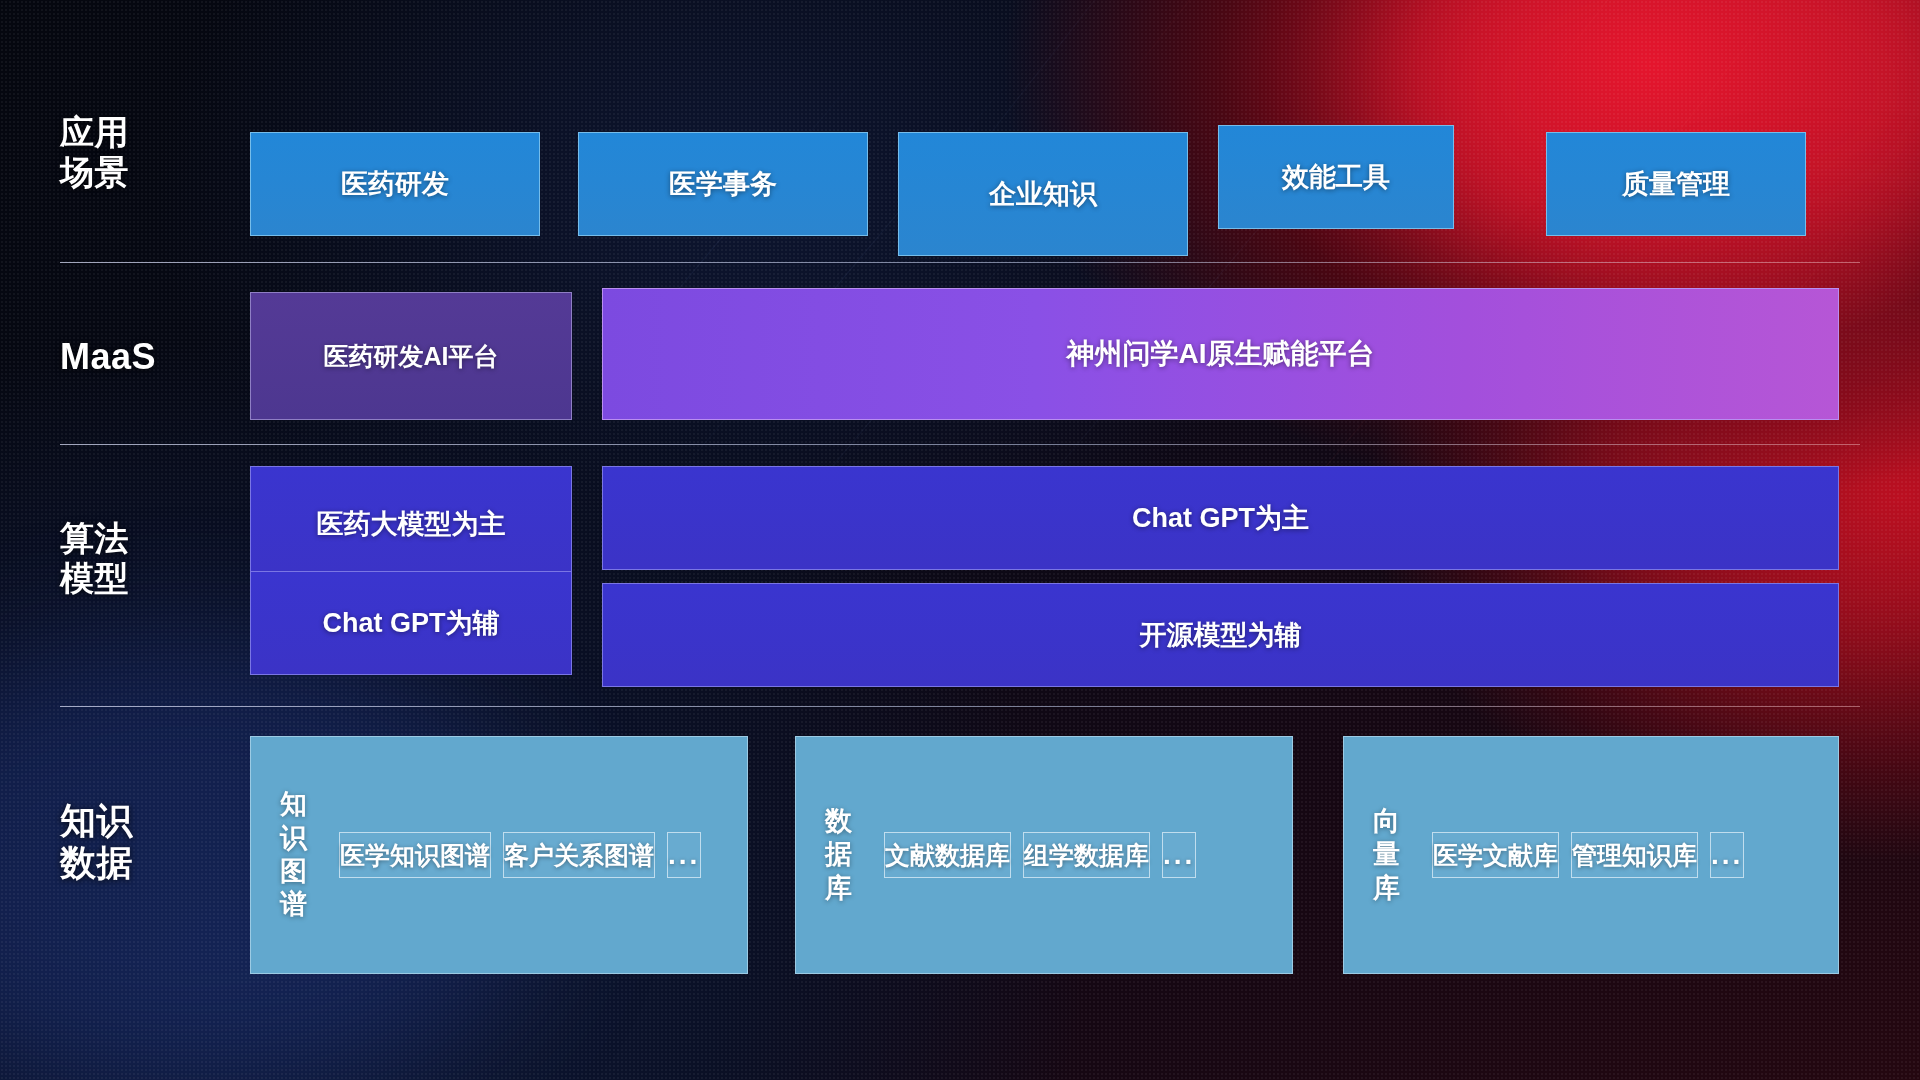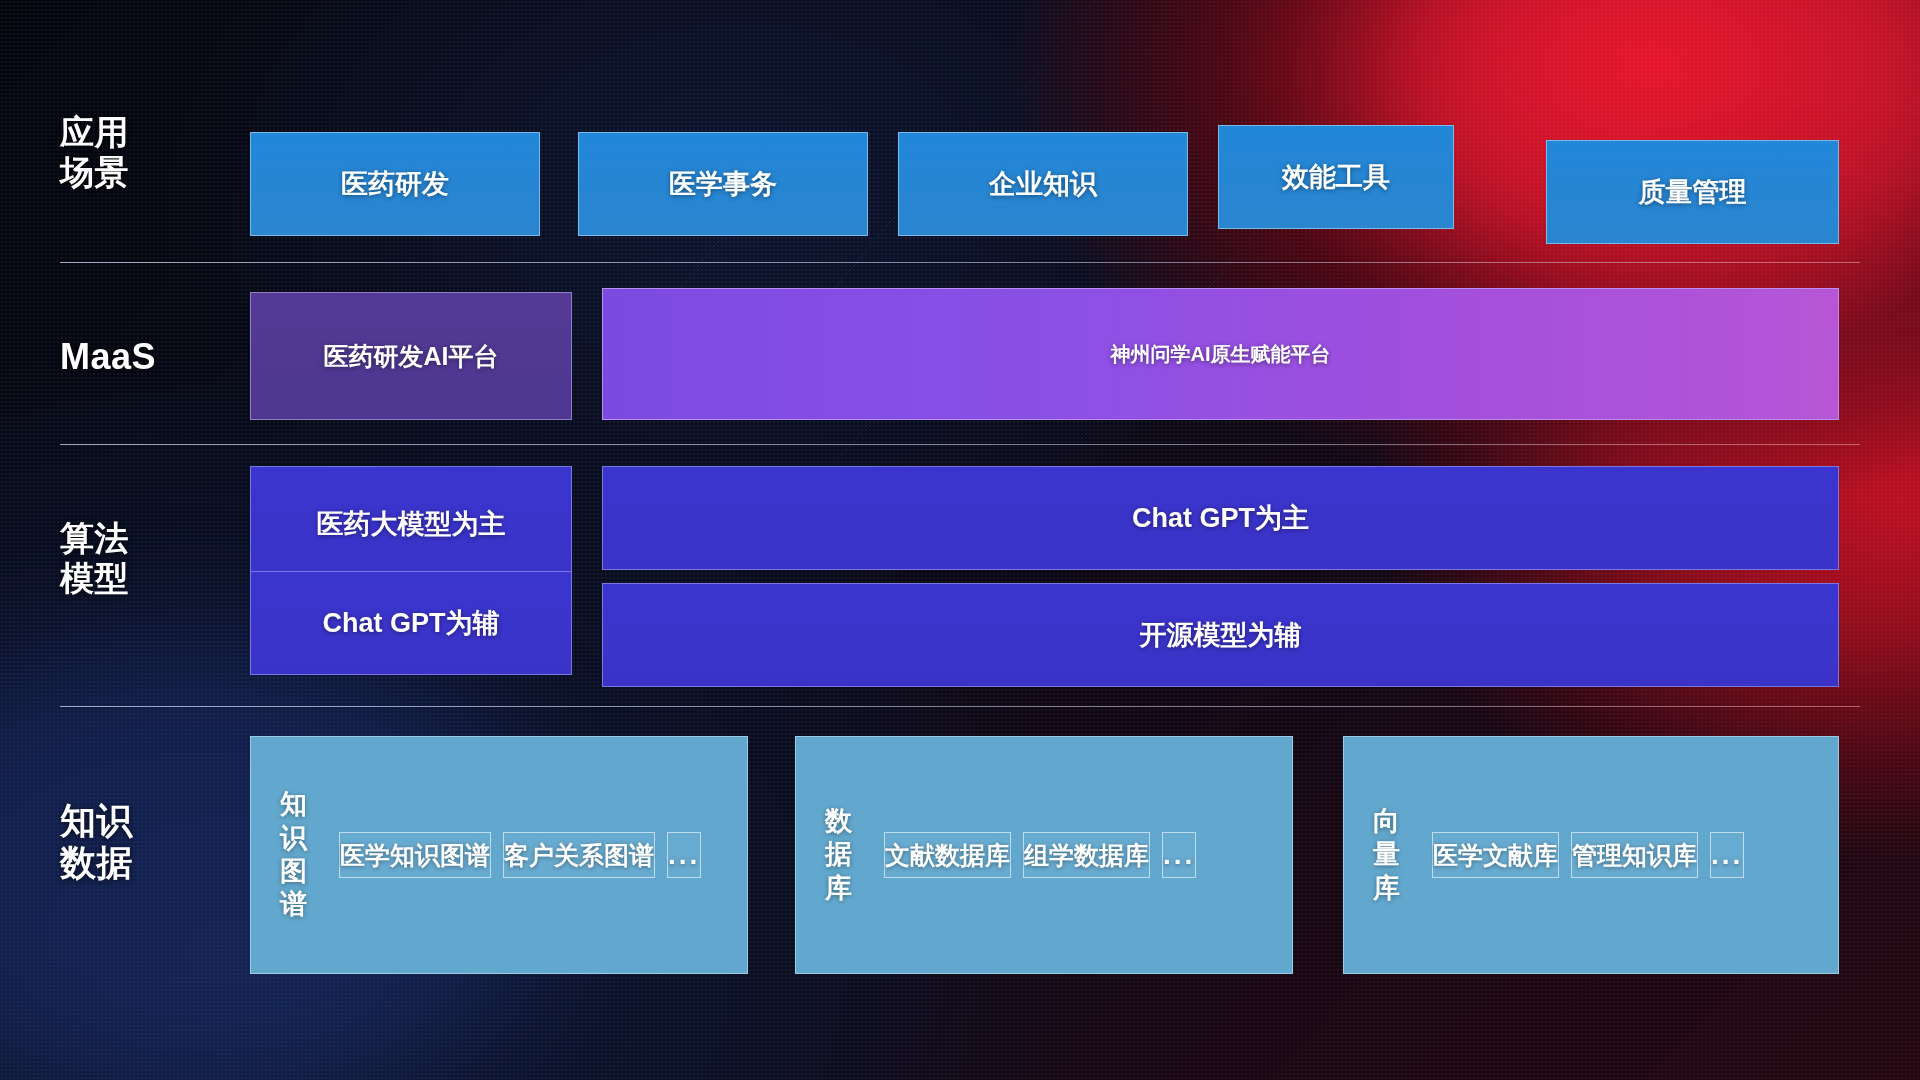--- a/index.html
+++ b/index.html
@@ -54,21 +54,21 @@
     font-size:27px;
   }
   .maas-left {
     background:linear-gradient(180deg,#543a96 0%,#4d3790 100%);
     border:1px solid #8f7fc4;
     font-size:25px;
   }
   .maas-main {
     background:linear-gradient(90deg,#7c4ae0 0%,#8a50e6 35%,#a34fdc 70%,#b656d6 100%);
     border:1px solid #b98ef0;
-    font-size:20px;
+    font-size:28px;
   }
   .algo-box {
     background:linear-gradient(180deg,#3a35cf 0%,#3b33c6 100%);
     border:1px solid #7a76e4;
     font-size:27px;
   }
   .kpanel {
     position:absolute; display:flex; align-items:center;
     background:#62a8ce; border:1px solid #9ccbe4;
     padding:12px 14px 12px 12px; gap:14px;
@@ -121,27 +121,27 @@
       <div>应用</div>
       <div>场景</div>
     </div>
   <div id="app-row">
       <div class="box app-box" style="left: 250px; top: 132px; width: 290px; height: 104px;">
         <span>医药研发</span>
       </div>
       <div class="box app-box" style="left: 578px; top: 132px; width: 290px; height: 104px;">
         <span>医学事务</span>
       </div>
-      <div class="box app-box" style="left: 898px; top: 132px; width: 290px; height: 104px;">
+      <div class="box app-box" style="left: 898px; top: 132px; width: 290px; height: 124px;">
         <span>企业知识</span>
       </div>
       <div class="box app-box" style="left: 1218px; top: 125px; width: 236px; height: 104px;">
         <span>效能工具</span>
       </div>
-      <div class="box app-box" style="left: 1546px; top: 140px; width: 293px; height: 104px;">
+      <div class="box app-box" style="left: 1546px; top: 132px; width: 260px; height: 104px;">
         <span>质量管理</span>
       </div>
     </div>
   <div class="divider" style="top:262px;"></div>
 
   <div class="row-label" id="label-maas" style="top:336px;font-size:36px;">
       <div>MaaS</div>
     </div>
   <div class="box maas-left" id="maas-left" style="left:250px;top:292px;width:322px;height:128px;">
     <span>医药研发AI平台</span>

